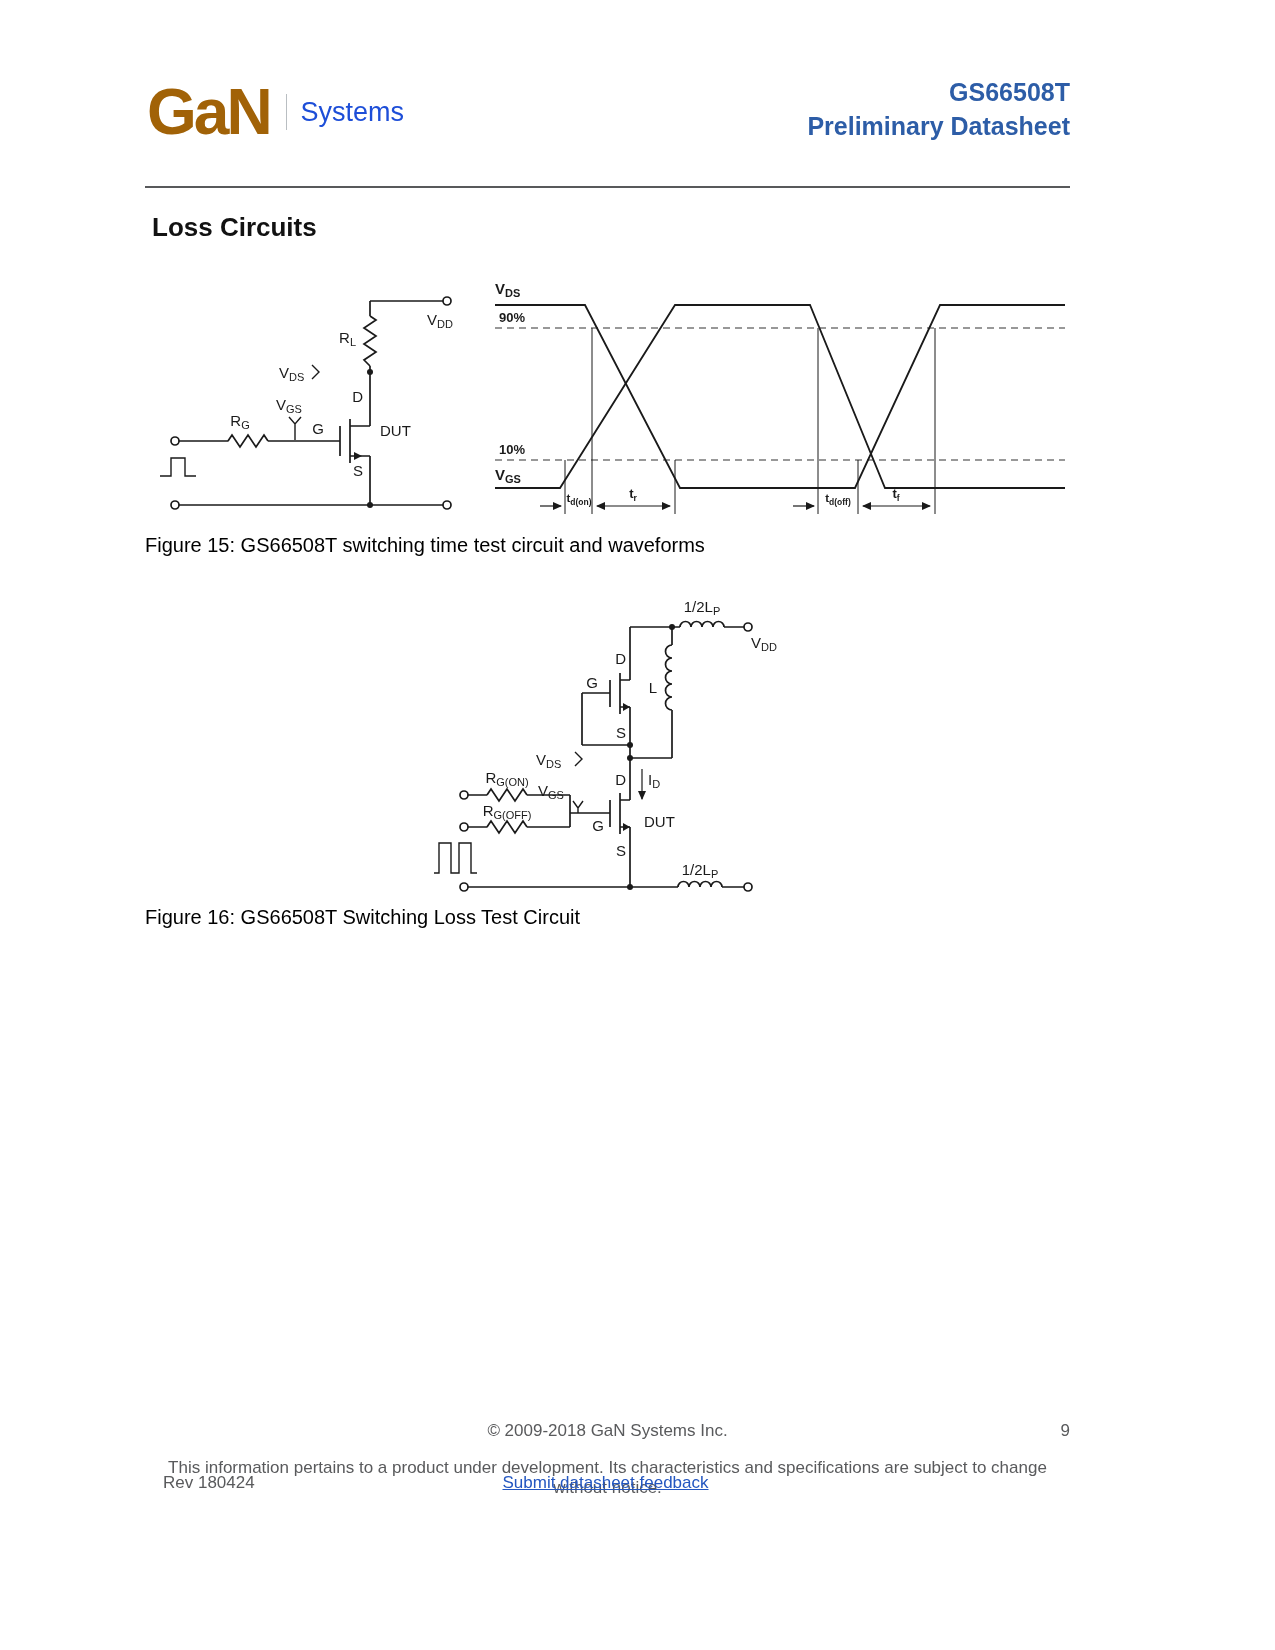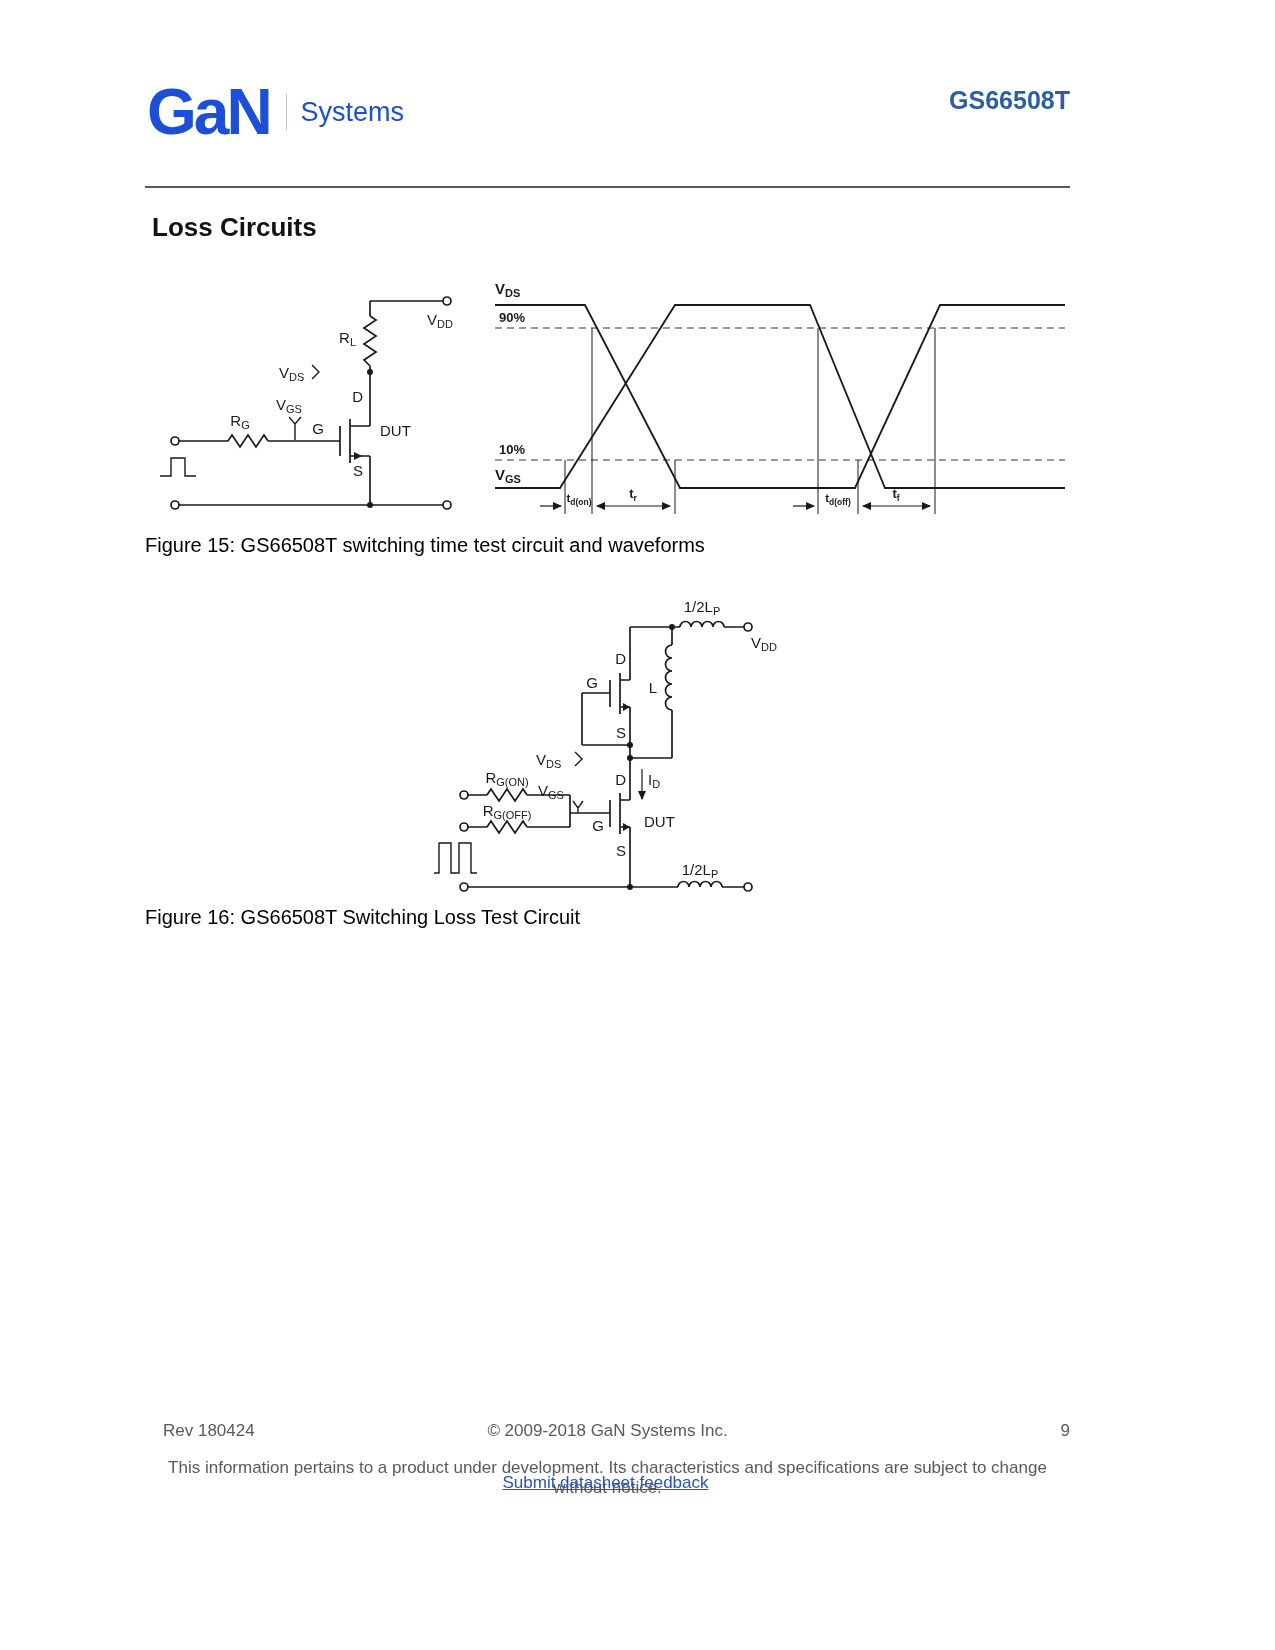--- a/index.html
+++ b/index.html
@@ -5,21 +5,21 @@
   * { margin:0; padding:0; box-sizing:border-box; }
   html,body { background:#ffffff; }
   body {
     width:1275px; height:1650px; position:relative;
     font-family:"Liberation Sans", sans-serif; color:#1a1a1a;
   }
   .abs { position:absolute; }
 
   
   .logo-row { display:flex; align-items:center; }
-  .logo-gan { font-size:64px; font-weight:bold; color:#1d4ed8; letter-spacing:-3px; line-height:1; }
+  .logo-gan { font-size:64px; font-weight:bold; color:#a16207; letter-spacing:-3px; line-height:1; }
   .logo-div { width:1px; height:36px; background:#b9bec2; margin:0 14px 0 16px; }
   .logo-sys { font-size:27px; color:#1d4ed8; }
   .title-block { text-align:right; }
   .title-line { font-size:25px; line-height:34px; font-weight:600; color:#2d5da7; }
   .rule { height:2px; background:#58595b; }
 
   .section-heading { font-size:26px; font-weight:bold; color:#121212; }
   .caption { width:925px; text-align:left; font-size:20px; color:#000000; }
 
   
@@ -45,22 +45,23 @@
 </style>
 </head>
 <body>
 
 <div class="abs logo-row" style="left:147px; top:80px;">
   <span class="logo-gan">GaN</span>
   <span class="logo-div"></span>
   <span class="logo-sys">Systems</span>
 </div>
 
-<div class="abs title-block" style="right:205px; top:83px;text-align:right;">
+<div class="abs title-block" style="right:205px; top:75px;text-align:right;">
   <div class="title-line">GS66508T</div>
+  <div class="title-line">Preliminary Datasheet</div>
 </div>
 
 <div class="abs rule" style="left:145px; top:186px; width:925px;"></div>
 
 <div class="abs section-heading" style="left:152px; top:212px;">Loss Circuits</div>
 
 <svg class="abs" style="left:150px; top:268px;" width="930" height="260" viewBox="0 0 930 260">
   <defs>
     <marker id="ah15" markerWidth="8" markerHeight="8" refX="7" refY="4" orient="auto-start-reverse">
       <path d="M0,0.5 L8,4 L0,7.5 Z" fill="#1a1a1a"></path>
@@ -190,19 +191,19 @@
     <path d="M48,302 H258 M258,302 a5.5,5.5 0 0 1 11,0 a5.5,5.5 0 0 1 11,0 a5.5,5.5 0 0 1 11,0 a5.5,5.5 0 0 1 11,0 M302,302 H324"></path>
     <circle class="term" cx="44" cy="302" r="4"></circle>
     <circle class="term" cx="328" cy="302" r="4"></circle>
     <circle class="dot" cx="210" cy="302" r="3"></circle>
     <text x="280" y="290" text-anchor="middle"><tspan>1/2L</tspan><tspan class="sub" dy="3">P</tspan></text>
   </g>
 </svg>
 
 <div class="abs caption" style="left:145px; top:906px;">Figure 16: GS66508T Switching Loss Test Circuit</div>
 
-<div class="abs foot" style="left:163px; top:1421px;">Rev 180424</div>
+<div class="abs foot" style="left:163px; top:1473px;">Rev 180424</div>
 <div class="abs foot" style="left:145px; width:925px; top:1421px; text-align:center;">© 2009-2018 GaN Systems Inc.</div>
 <div class="abs foot" style="right:205px; top:1421px;">9</div>
 <div class="abs foot" style="left:145px; width:925px; top:1442px; text-align:center;margin-top:16px;">This information pertains to a product under development.  Its characteristics and specifications are subject to change without notice.</div>
 <div class="abs feedback" style="left:143px; width:925px; top:1473px; text-align:center;">
   <a href="#">Submit datasheet feedback</a>
 </div>
 
 </body></html>

